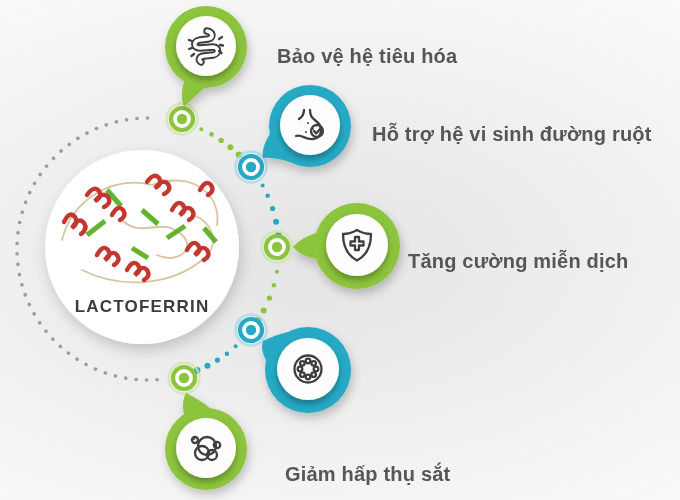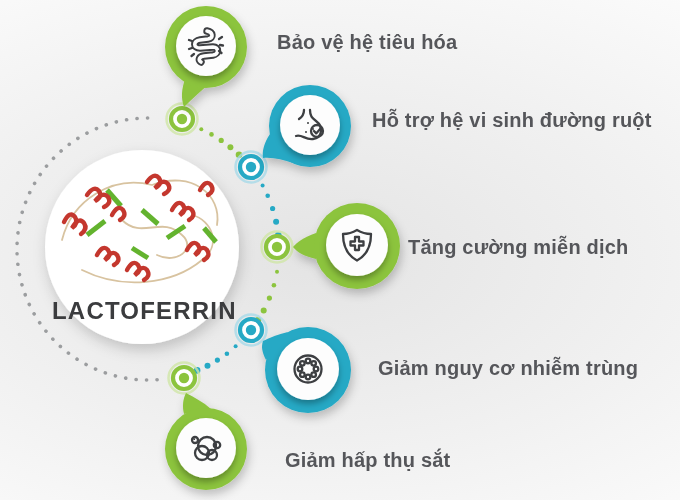--- a/index.html
+++ b/index.html
@@ -7,25 +7,25 @@
     width:680px;height:500px;overflow:hidden;
     font-family:"Liberation Sans","DejaVu Sans",sans-serif;
     background:radial-gradient(ellipse 130% 95% at 46% 52%, #e4e4e4 0%, #f0f0f0 38%, #ffffff 82%);
     position:relative;
   }
   .stage{position:absolute;inset:0;width:680px;height:500px;}
   svg{position:absolute;left:0;top:0;}
   .benefit-label{
     position:absolute;white-space:nowrap;
     font-size:20px;font-weight:600;color:var(--text);
-    line-height:24px;letter-spacing:.2px;
+    line-height:24px;letter-spacing:.2px;margin-top:14px;
   }
   .center-title{
     position:absolute;left:52px;top:297px;width:180px;text-align:center;
-    font-size:24px;font-weight:700;color:#3b3c3e;letter-spacing:1.2px;
+    font-size:17px;font-weight:700;color:#3b3c3e;letter-spacing:1.2px;
   }
   
   .fill-green{fill:var(--green);}      .fill-teal{fill:var(--teal);}
   .stroke-green{stroke:var(--green);}  .stroke-teal{stroke:var(--teal);}
   .halo-green{stroke:var(--green-light);} .halo-teal{stroke:var(--teal-light);}
   .dot-gray{stroke:var(--gray-dot);}
   .icon-stroke{stroke:var(--icon);fill:none;stroke-width:2.3;stroke-linecap:round;stroke-linejoin:round;}
   .icon-fill{fill:var(--icon);}
   .p-red{stroke:var(--p-red);fill:none;stroke-width:4.4;stroke-linecap:round;}
   .p-green{stroke:var(--p-green);fill:none;stroke-width:5;stroke-linecap:butt;}
@@ -211,15 +211,14 @@
     <circle cx="10.3" cy="-3.8" r=".9" class="icon-fill"></circle>
     <circle cx="-4" cy="5" r="7" fill="#fdfdfd" class="icon-stroke" stroke-width="2.2"></circle>
     <circle cx="6" cy="7" r="5" fill="#fdfdfd" class="icon-stroke" stroke-width="2.2"></circle>
   </g>
 </svg>
 
   <div class="center-title">LACTOFERRIN</div>
   <div class="benefit-label" style="left:277px;top:30px">Bảo vệ hệ tiêu hóa</div>
   <div class="benefit-label" style="left:372px;top:108px">Hỗ trợ hệ vi sinh đường ruột</div>
   <div class="benefit-label" style="left:408px;top:235px">Tăng cường miễn dịch</div>
-  <div class="benefit-label" style="left:378px;top:356px">Giảm nguy cơ nhiễm trùng</div>
   <div class="benefit-label" style="left:285px;top:448px">Giảm hấp thụ sắt</div>
 </div>
 
 </body></html>

